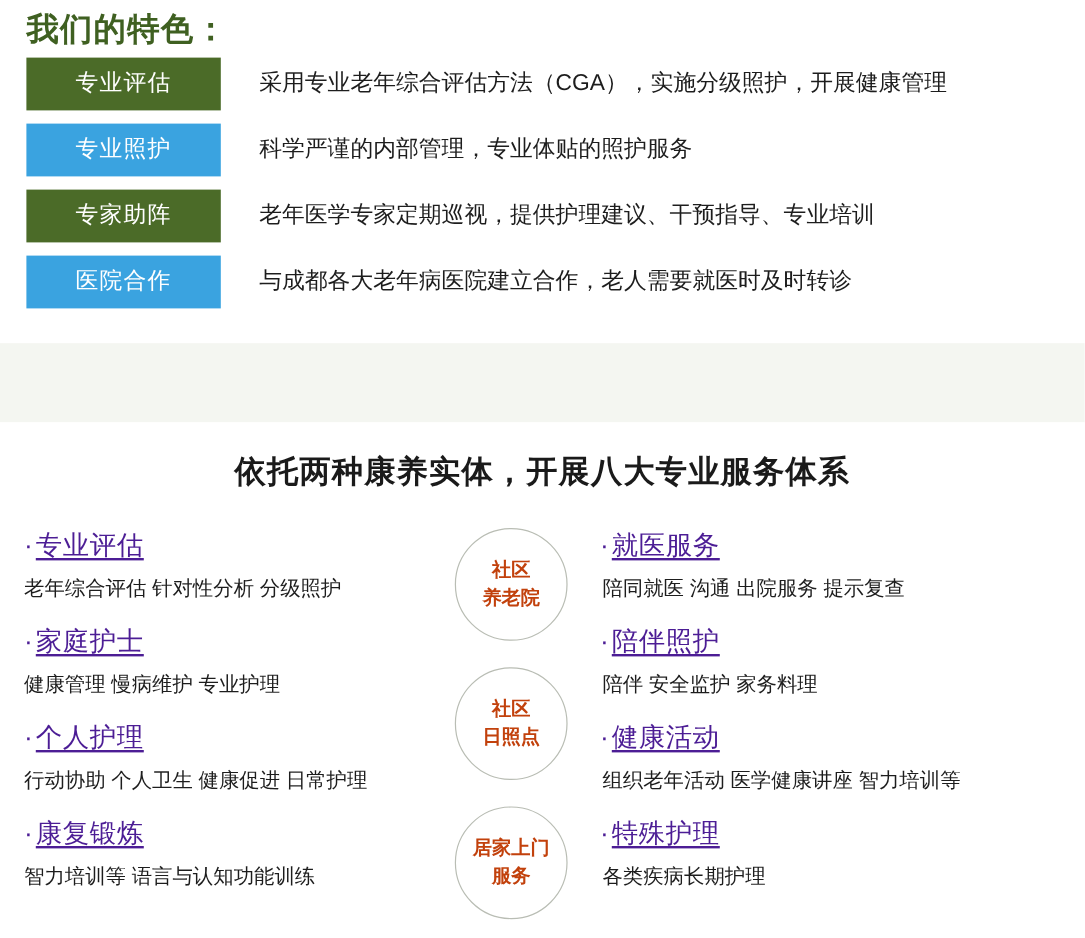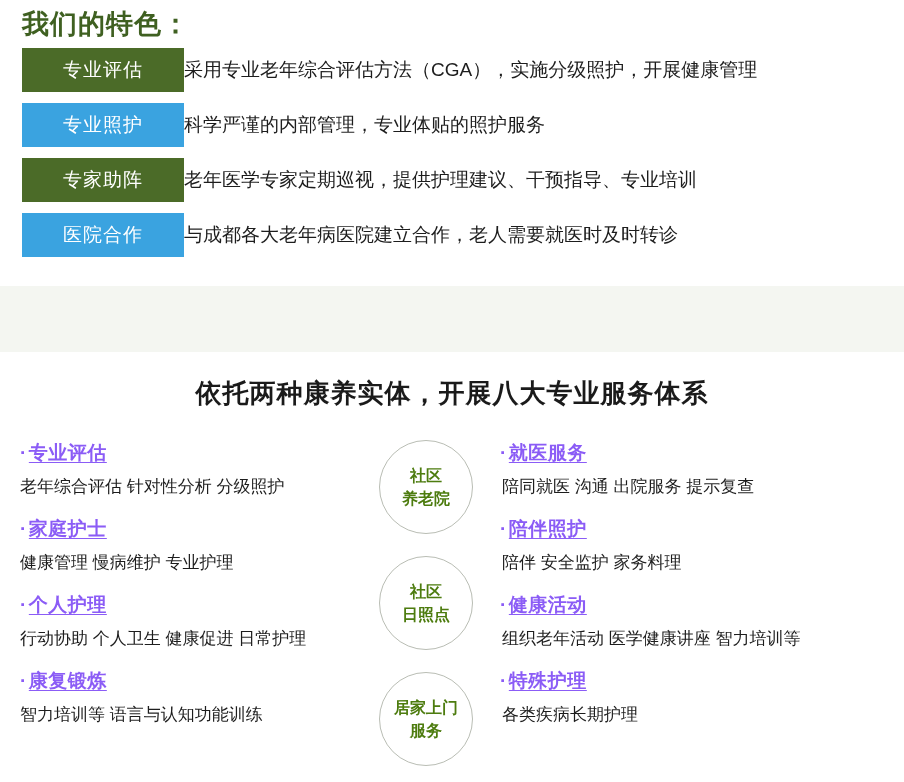--- a/index.html
+++ b/index.html
@@ -52,20 +52,21 @@
     line-height: 44px;
     text-align: center;
     color: #ffffff;
     font-size: 19px;
     letter-spacing: 1px;
     flex: 0 0 auto;
   }
   .tag-green { background: #4b6b28; }
   .tag-blue  { background: #3aa3e0; }
   .feature-text {
+    margin-left: 32px;
     font-size: 19px;
     line-height: 44px;
     color: #1d1d1d;
     white-space: nowrap;
   }
 
   
   #pale-band {
     position: absolute;
     left: 0;
@@ -108,38 +109,38 @@
     height: 94px;
     border-radius: 50%;
     border: 1.5px solid #b9bdb4;
     background: #ffffff;
     display: flex;
     flex-direction: column;
     align-items: center;
     justify-content: center;
     font-size: 16px;
     font-weight: bold;
-    color: #4d7c0f;
+    color: #c2410c;
     line-height: 1.45;
     margin-bottom: 22px;
   }
 
   
   .service-col {
     position: absolute;
     top: 88px;
   }
   #col-left  { left: 20px;  width: 352px; }
   #col-right { left: 500px; width: 390px; }
 
   .service-block { margin-bottom: 18px; }
   .service-title {
-    font-size: 19px;
-    font-weight: bold;
-    color: #8b5cf6;
+    font-size: 22px;
+    font-weight: normal;
+    color: #4c1d95;
     letter-spacing: 0.5px;
     text-decoration: underline;
     text-underline-offset: 3px;
   }
   .service-title .bullet {
     text-decoration: none;
     display: inline-block;
     margin-right: 2px;
   }
   .service-items {

